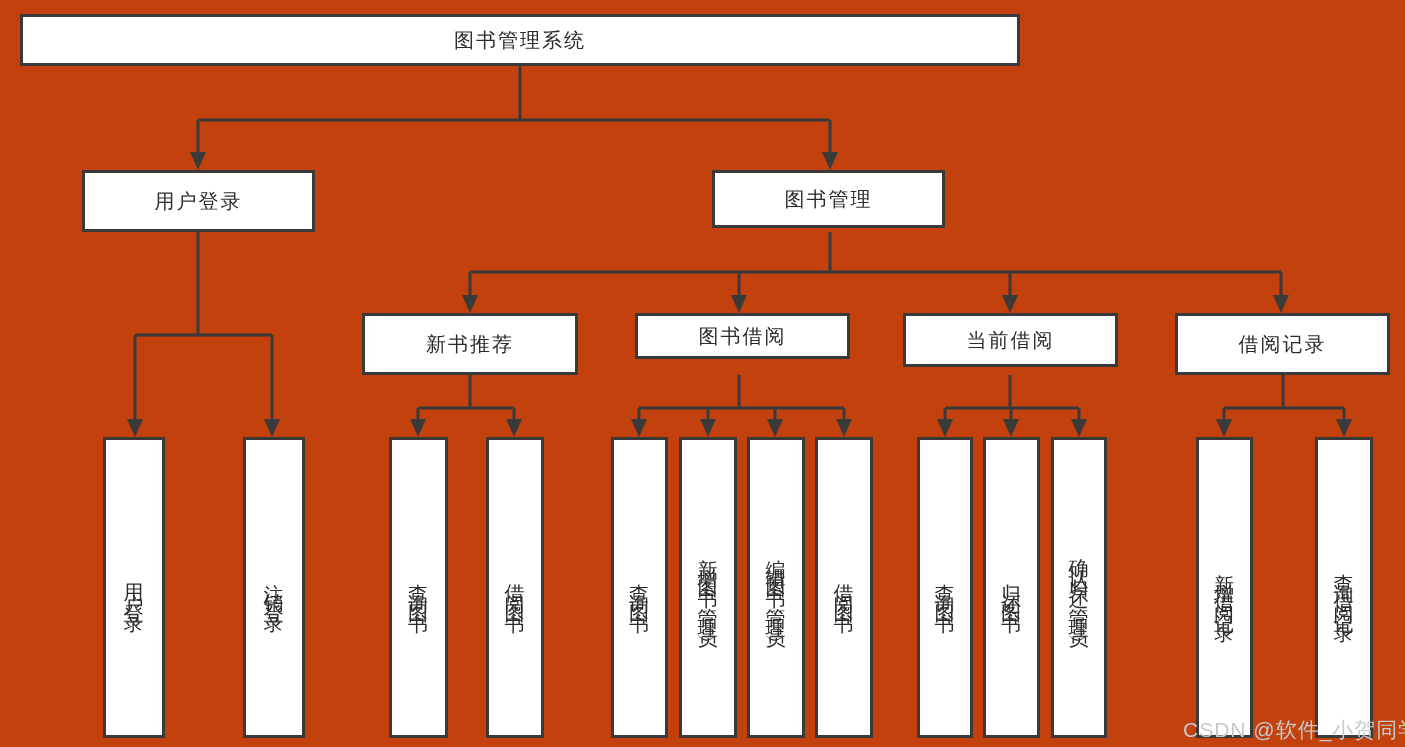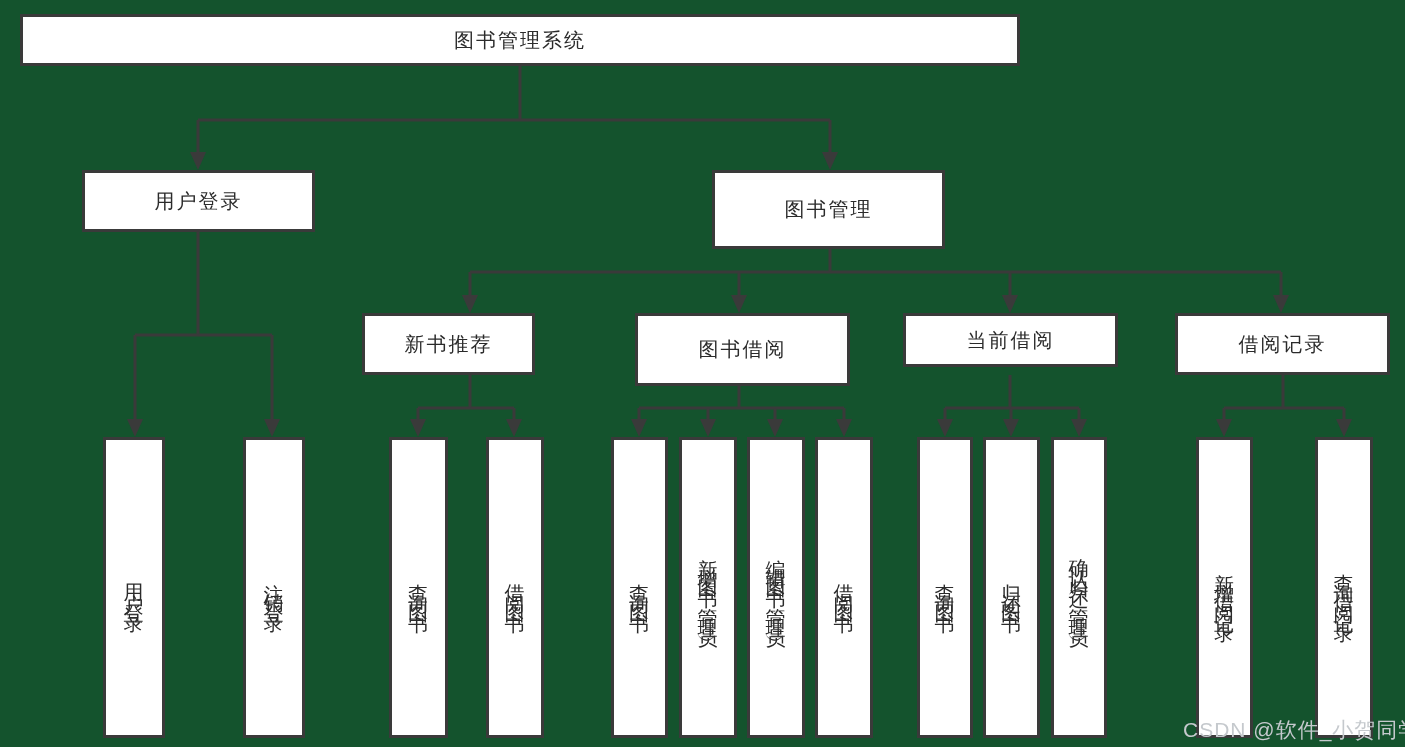--- a/index.html
+++ b/index.html
@@ -4,21 +4,21 @@
 <style>
   html, body {
     margin: 0;
     padding: 0;
     background: #ffffff;
   }
   .canvas {
     position: relative;
     width: 1405px;
     height: 747px;
-    background: #14532d;
+    background: #c2410c;
     font-family: "Liberation Sans", "DejaVu Sans", sans-serif;
     overflow: hidden;
   }
   svg.connectors {
     position: absolute;
     left: 0;
     top: 0;
     z-index: 1;
   }
   .node {
@@ -115,24 +115,24 @@
       <polygon points="1071,419 1087,419 1079,437"></polygon>
 
       <polygon points="1216,419 1232,419 1224,437"></polygon>
       <polygon points="1336,419 1352,419 1344,437"></polygon>
     </g>
   </svg>
 
   <div class="node" style="left:20px; top:14px; width:1000px; height:52px;">图书管理系统</div>
 
   <div class="node" style="left:82px; top:170px; width:233px; height:62px;">用户登录</div>
-  <div class="node" style="left:712px; top:170px; width:233px; height:79px;">图书管理</div>
+  <div class="node" style="left:712px; top:170px; width:233px; height:58px;">图书管理</div>
 
-  <div class="node" style="left:362px; top:313px; width:173px; height:62px;">新书推荐</div>
-  <div class="node" style="left:635px; top:313px; width:215px; height:73px;">图书借阅</div>
+  <div class="node" style="left:362px; top:313px; width:216px; height:62px;">新书推荐</div>
+  <div class="node" style="left:635px; top:313px; width:215px; height:46px;">图书借阅</div>
   <div class="node" style="left:903px; top:313px; width:215px; height:54px;">当前借阅</div>
   <div class="node" style="left:1175px; top:313px; width:215px; height:62px;font-family:Liberation Serif, serif;">借阅记录</div>
 
   <div class="leaf" style="left:103px; width:62px;">
     <span class="vtext">用户登录</span>
   </div>
   <div class="leaf" style="left:243px; width:62px;">
     <span class="vtext">注销登录</span>
   </div>
 

